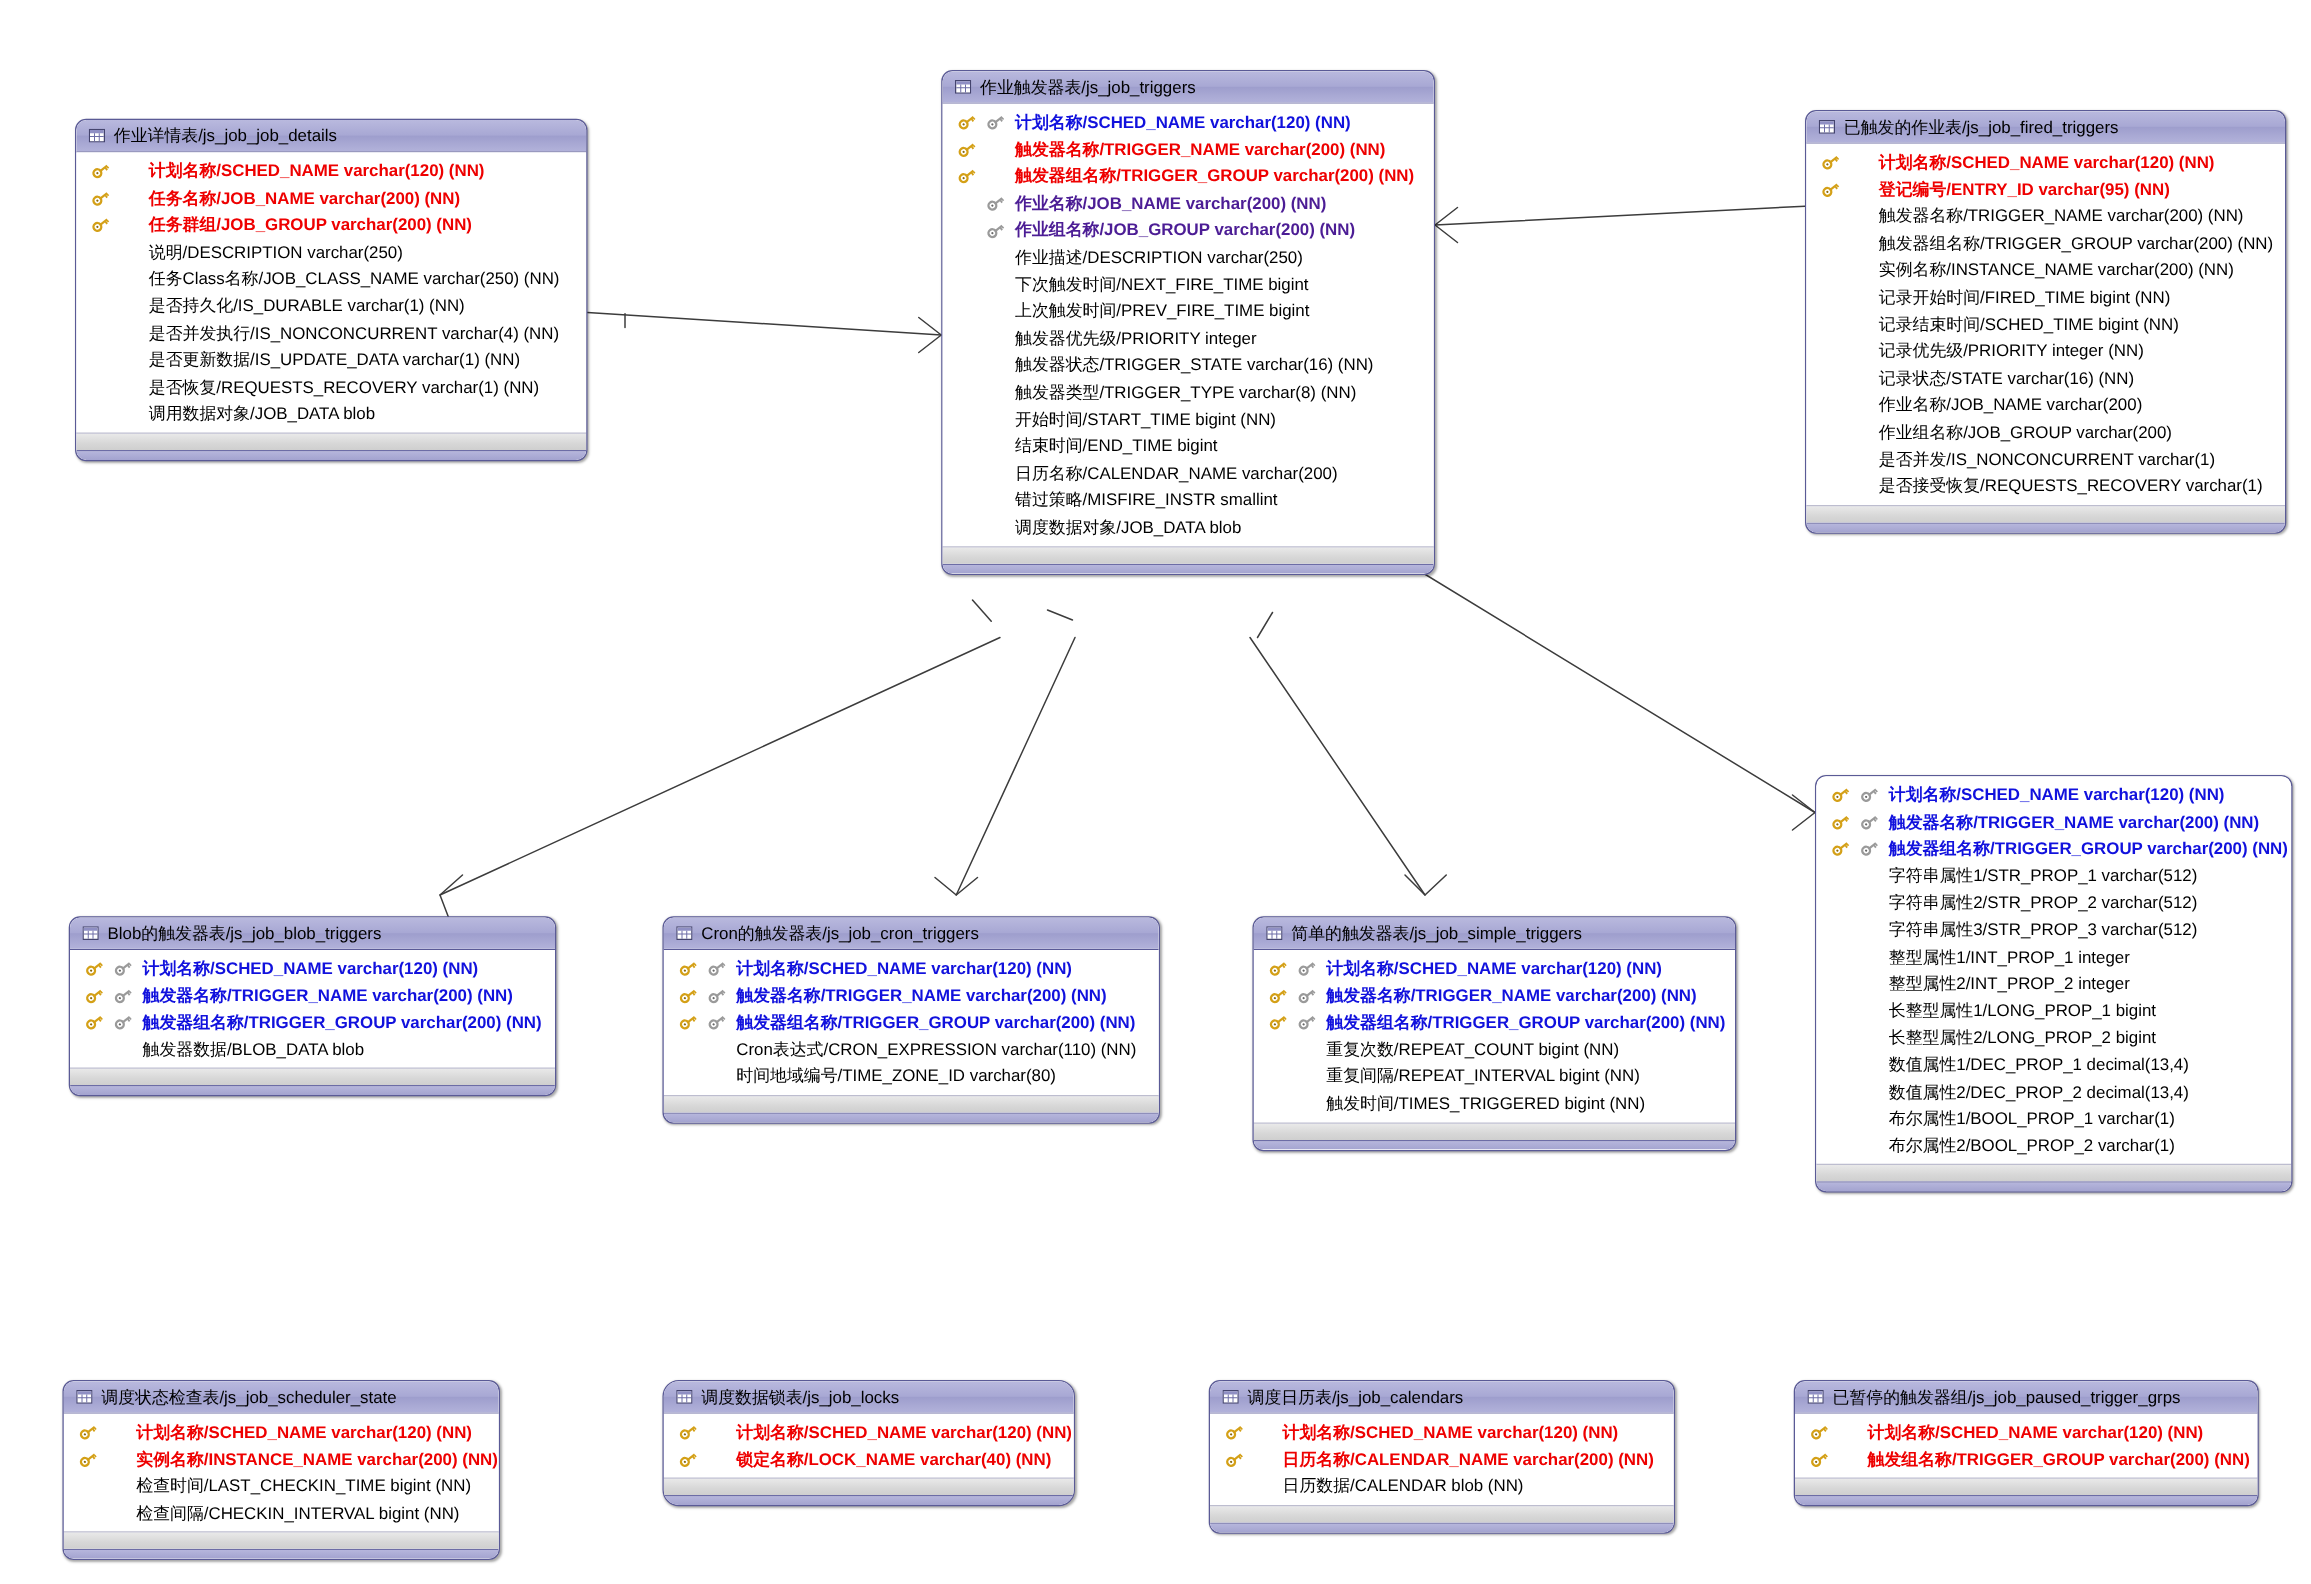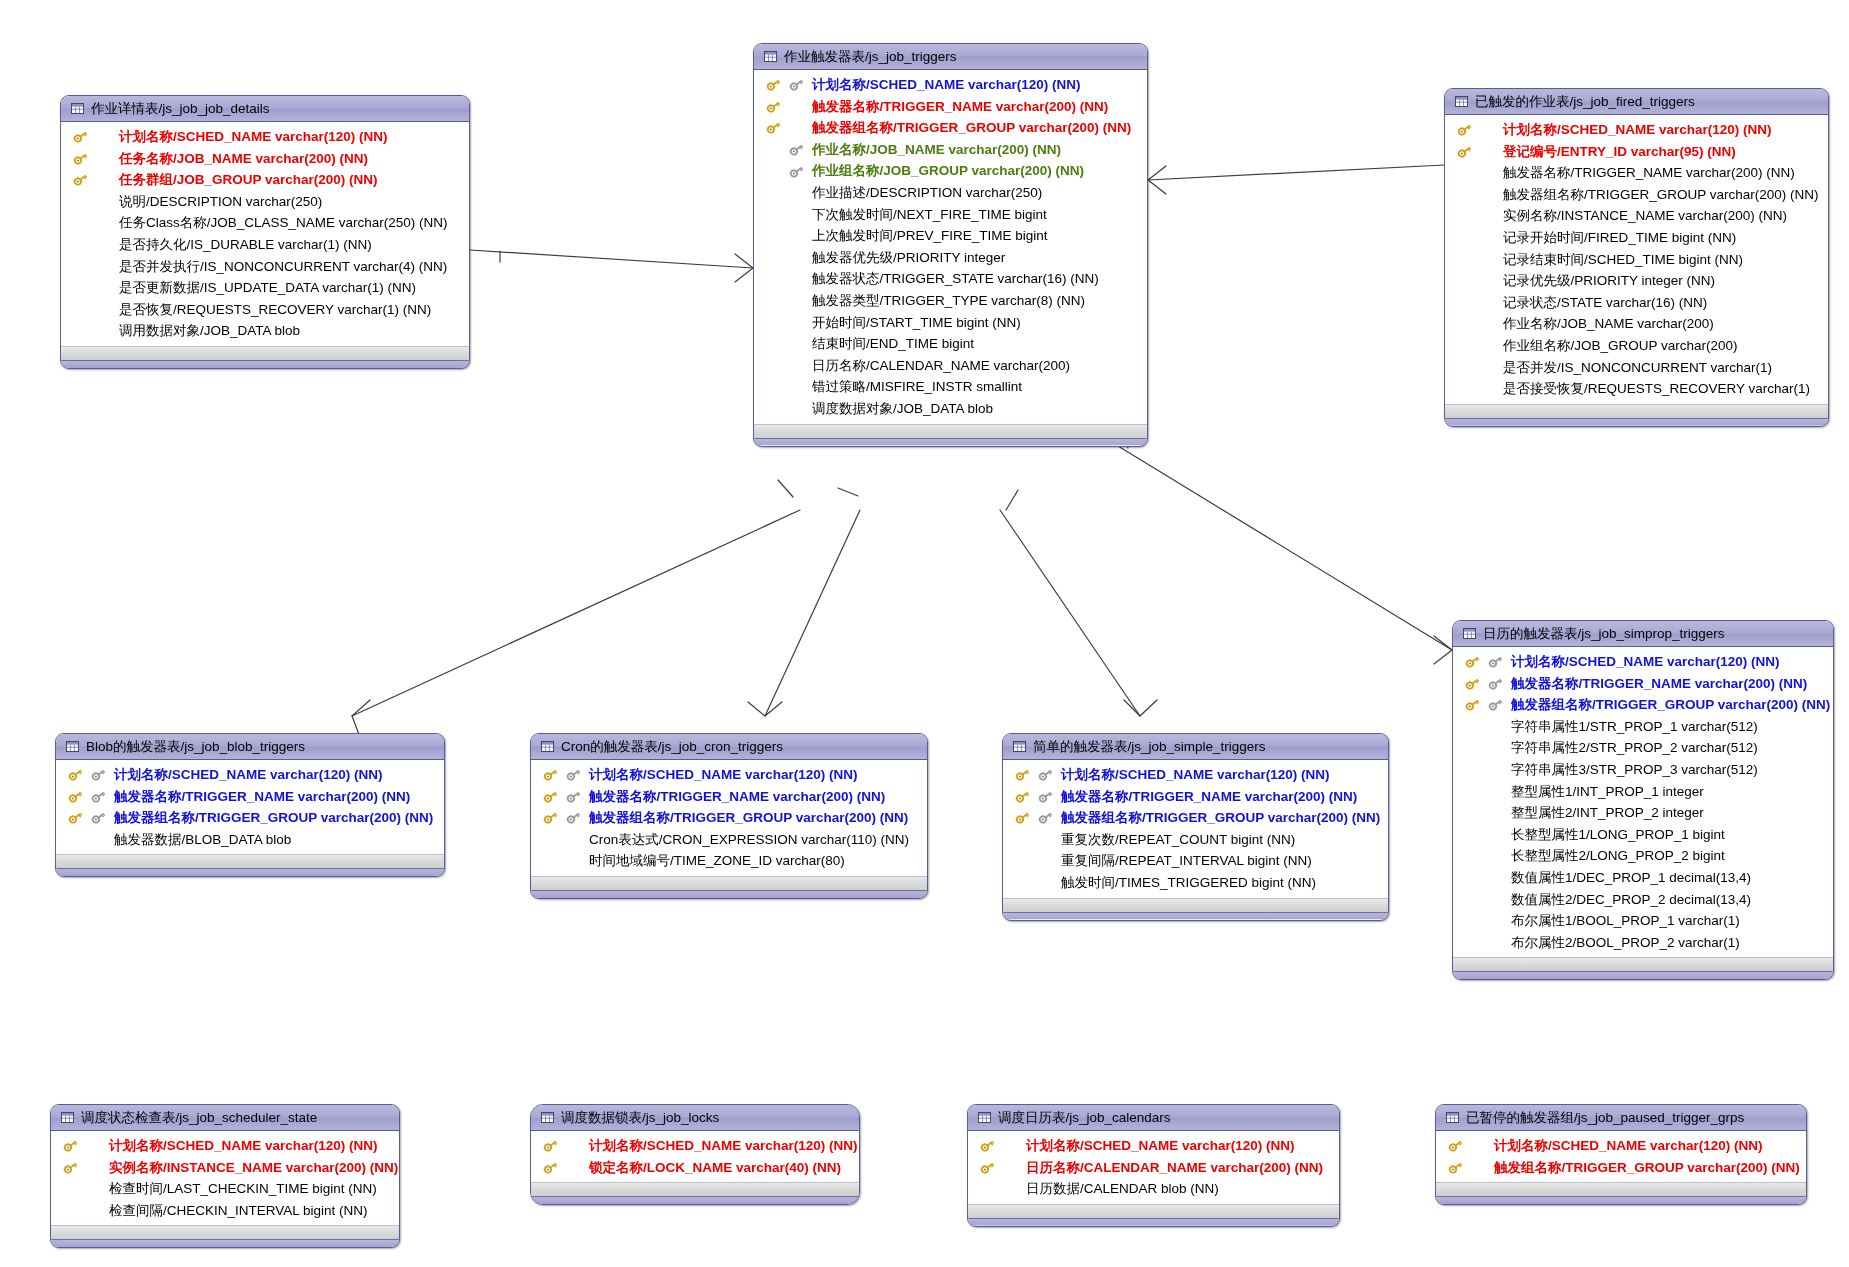--- a/index.html
+++ b/index.html
@@ -80,21 +80,21 @@
     justify-content: center;
   }
   .attr-label {
     font-size: 13.5px;
     color: #000000;
     line-height: 1;
     padding-left: 4px;
   }
   .attr.pk > .attr-label { color: #ee0000; font-weight: bold; }
   .attr.pkfk > .attr-label { color: #1111dd; font-weight: bold; }
-  .attr.fk > .attr-label { color: #4d7c0f; font-weight: bold; }
+  .attr.fk > .attr-label { color: #4c1d95; font-weight: bold; }
   .attr.plain > .attr-label { color: #000000; font-weight: normal; }
   .key-icon { width: 15px; height: 13px; display: block; }
   .entity-footer {
     height: 13px;
     background: linear-gradient(to bottom, #e9e9e9 0%, #d7d7d7 60%, #cfcfcf 100%);
     border-top: 1px solid #bdbdcf;
   }
   .entity-foot-bar {
     height: 7px;
     background: linear-gradient(to bottom, #b6b6dc 0%, #a3a3cf 100%);
@@ -241,21 +241,21 @@
           </div>
           <div class="attr plain">
             <span class="keycol"></span>
             <span class="keycol"></span>
             <span class="attr-label">调用数据对象/JOB_DATA blob</span>
           </div>
         </div>
         <div class="entity-footer"></div>
         <div class="entity-foot-bar"></div>
       </div>
-      <div class="entity" style="left: 753px; top: 43px; width: 395px;">
+      <div class="entity" style="left: 753px; top: 56px; width: 395px;">
         <div class="entity-header">
           <span>
             <svg class="table-icon" viewBox="0 0 13 11" xmlns="http://www.w3.org/2000/svg">
               <rect x="0.5" y="0.5" width="12" height="10" fill="#ffffff" stroke="#44446e" stroke-width="1"></rect>
               <rect x="1" y="1" width="11" height="2.6" fill="#8f8fc4"></rect>
               <line x1="1" y1="6.2" x2="12" y2="6.2" stroke="#6d6da6" stroke-width="0.8"></line>
               <line x1="4.6" y1="3.6" x2="4.6" y2="10" stroke="#6d6da6" stroke-width="0.8"></line>
               <line x1="8.4" y1="3.6" x2="8.4" y2="10" stroke="#6d6da6" stroke-width="0.8"></line>
             </svg>
           </span>
@@ -503,32 +503,20 @@
           <div class="attr plain">
             <span class="keycol"></span>
             <span class="keycol"></span>
             <span class="attr-label">是否接受恢复/REQUESTS_RECOVERY varchar(1)</span>
           </div>
         </div>
         <div class="entity-footer"></div>
         <div class="entity-foot-bar"></div>
       </div>
       <div class="entity" style="left: 1452px; top: 620px; width: 382px;">
-        <div class="entity-header">
-          <span>
-            <svg class="table-icon" viewBox="0 0 13 11" xmlns="http://www.w3.org/2000/svg">
-              <rect x="0.5" y="0.5" width="12" height="10" fill="#ffffff" stroke="#44446e" stroke-width="1"></rect>
-              <rect x="1" y="1" width="11" height="2.6" fill="#8f8fc4"></rect>
-              <line x1="1" y1="6.2" x2="12" y2="6.2" stroke="#6d6da6" stroke-width="0.8"></line>
-              <line x1="4.6" y1="3.6" x2="4.6" y2="10" stroke="#6d6da6" stroke-width="0.8"></line>
-              <line x1="8.4" y1="3.6" x2="8.4" y2="10" stroke="#6d6da6" stroke-width="0.8"></line>
-            </svg>
-          </span>
-          <span class="entity-title">日历的触发器表/js_job_simprop_triggers</span>
-        </div>
         <div class="entity-body">
           <div class="attr pkfk">
             <span class="keycol">
               <svg class="key-icon" viewBox="0 0 15 13" xmlns="http://www.w3.org/2000/svg">
                 <g transform="rotate(-38 7.5 6.5)">
                   <circle cx="4.2" cy="6.5" r="3.1" fill="none" stroke="#d4a017" stroke-width="1.9"></circle>
                   <circle cx="4.2" cy="6.5" r="0.9" fill="#8a6a0d"></circle>
                   <rect x="6.7" y="5.7" width="7.4" height="1.7" fill="#d4a017"></rect>
                   <rect x="11.1" y="7.0" width="1.5" height="2.4" fill="#d4a017"></rect>
                   <rect x="13.0" y="7.0" width="1.3" height="1.9" fill="#d4a017"></rect>

